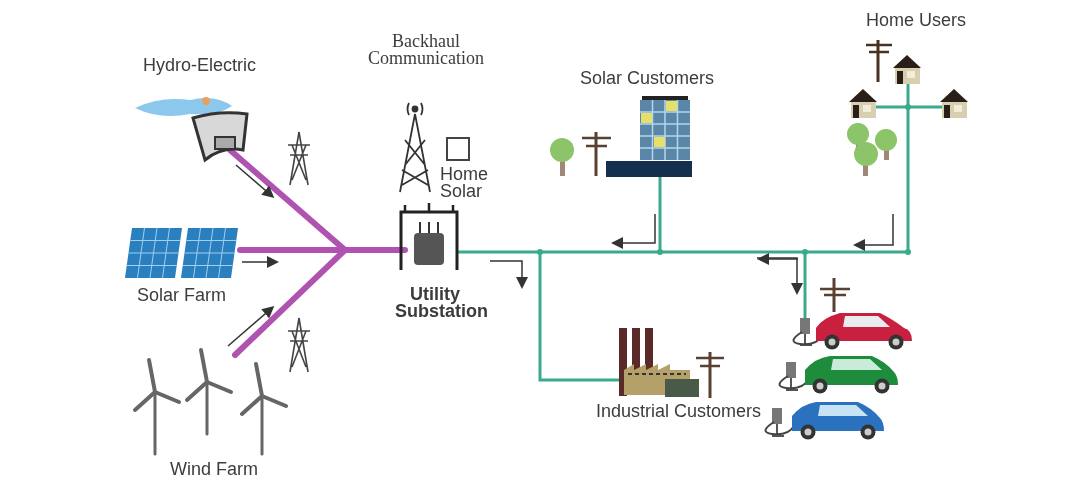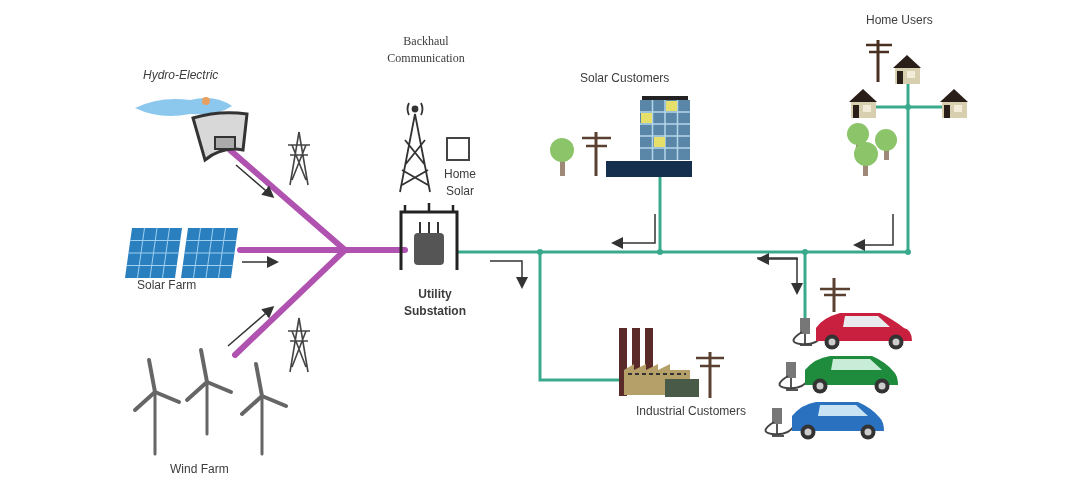--- a/index.html
+++ b/index.html
@@ -1,18 +1,18 @@
 <!DOCTYPE html>
 <html><head>
 <meta charset="utf-8">
 <style>
   html, body { margin: 0; padding: 0; background: #ffffff; }
   body { width: 1080px; height: 493px; overflow: hidden; position: relative; font-family: "Liberation Sans", sans-serif; }
   #diagram { position: absolute; left: 0; top: 0; width: 1080px; height: 493px; }
-  .lbl { position: absolute; font-size: 12px; color: #3c3c3c; text-align: center; line-height: 17px; white-space: nowrap; }
+  .lbl { position: absolute; font-size: 18px; color: #3c3c3c; text-align: center; line-height: 17px; white-space: nowrap; }
 </style>
 </head>
 <body>
 
 <svg id="diagram" viewBox="0 0 1080 493" xmlns="http://www.w3.org/2000/svg">
   <defs>
     <marker id="arr" markerWidth="8" markerHeight="8" refX="6" refY="4" orient="auto">
       <path d="M0,0 L8,4 L0,8 Z" fill="#333"></path>
     </marker>
   </defs>
@@ -220,32 +220,32 @@
   <g>
     <path d="M792,431 L792,416 Q802,404 816,402 L858,402 Q872,408 880,418 Q884,422 884,431 Z" fill="#2a72c0"></path>
     <path d="M820,405 L856,405 L868,416 L818,416 Z" fill="#c8e4f4"></path>
     <circle cx="808" cy="432" r="7.5" fill="#333"></circle>
       <circle cx="808" cy="432" r="3.5" fill="#ccc"></circle>
     <circle cx="868" cy="432" r="7.5" fill="#333"></circle>
       <circle cx="868" cy="432" r="3.5" fill="#ccc"></circle>
   </g>
 </svg>
 
-<div class="lbl" style="left:143px; top:67px;font-style:italic;">Hydro-Electric</div>
-<div class="lbl" style="left:137px; top:277px;text-align:center;">Solar Farm</div>
+<div class="lbl" style="left:143px; top:57px;">Hydro-Electric</div>
+<div class="lbl" style="left:137px; top:287px;text-align:center;">Solar Farm</div>
 <div class="lbl" style="left:170px; top:437px;margin-top:24px;">Wind Farm</div>
 
 <div class="lbl" style="left:366px; top:33px; width:120px;font-family:Liberation Serif, serif;">
   <div>Backhaul</div>
   <div>Communication</div>
 </div>
 <div class="lbl" style="left:440px; top:166px; width:40px;">
   <div>Home</div>
   <div>Solar</div>
 </div>
 <div class="lbl" style="left:395px; top:286px; width:80px;font-weight:bold;">
   <div>Utility</div>
   <div>Substation</div>
 </div>
 
 <div class="lbl" style="left:580px; top:70px;">Solar Customers</div>
 <div class="lbl" style="left:866px; top:12px;">Home Users</div>
-<div class="lbl" style="left:596px; top:403px;margin-left:40px;">Industrial Customers</div>
+<div class="lbl" style="left:596px; top:403px;">Industrial Customers</div>
 
 </body></html>

